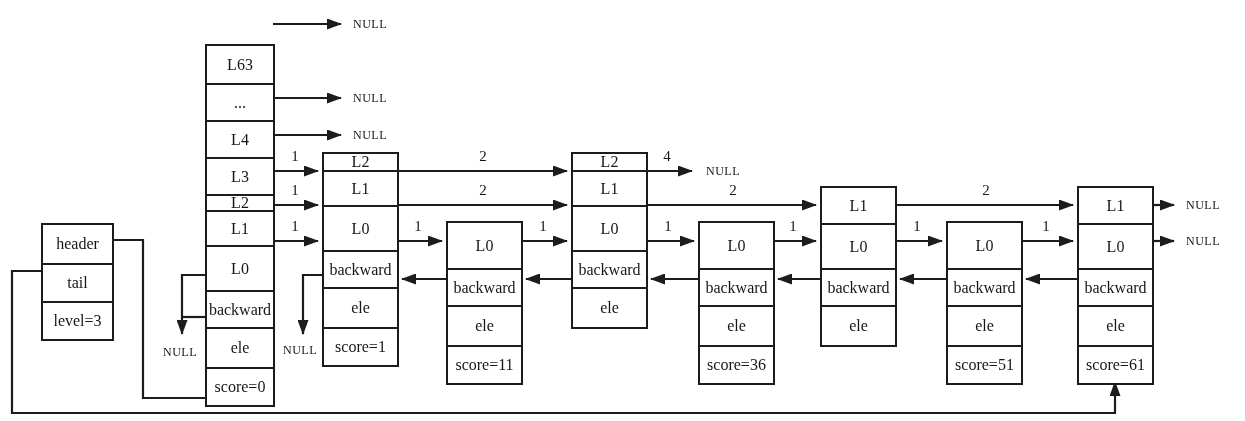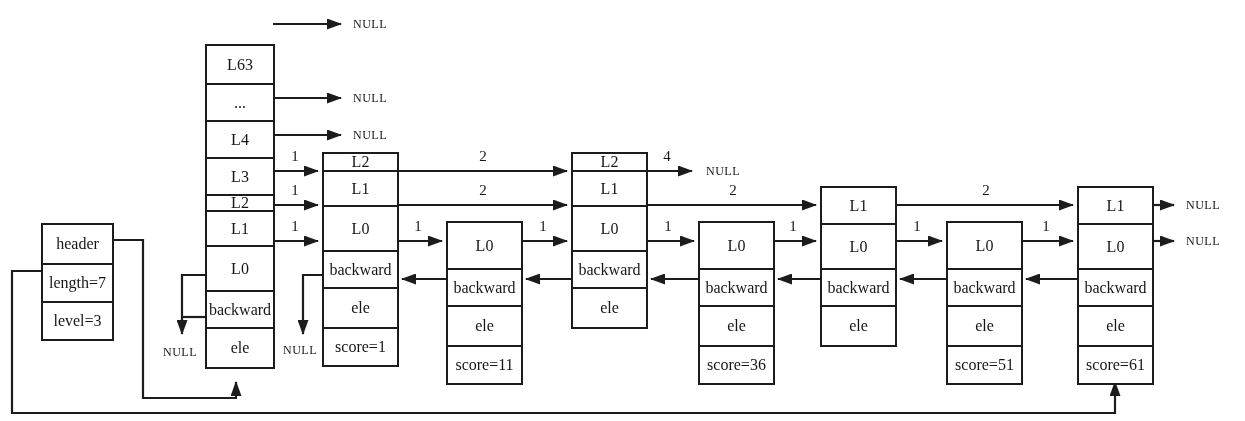--- a/index.html
+++ b/index.html
@@ -78,34 +78,35 @@
     <path d="M324,275 H303 V334" marker-end="url(#ah)"></path>
     <path d="M207,275 H182 V334" marker-end="url(#ah)"></path>
     <path d="M207,317 H182"></path>
 
     <path d="M112,240 H143 V398 H236 V382" marker-end="url(#ah)"></path>
     <path d="M43,271 H12 V413 H1115 V382" marker-end="url(#ah)"></path>
   </svg>
 
   <div class="box" style="left:41px;top:223px;width:69px;text-align:right;">
     <div class="cell r38">header</div>
-    <div class="cell r38">length=7</div>
+    <div class="cell r38">tail</div>
     <div class="cell r38">level=3</div>
   </div>
 
   <div class="box" style="left:205px;top:14px;width:66px;margin-top:30px;">
     <div class="cell r37">L63</div>
     <div class="cell r37">...</div>
     <div class="cell r37">L4</div>
     <div class="cell r37">L3</div>
     <div class="cell r34">L2</div>
     <div class="cell r35">L1</div>
     <div class="cell r39">L0</div>
     <div class="cell r37">backward</div>
     <div class="cell r40">ele</div>
+    <div class="cell r38">score=0</div>
   </div>
 
   <div class="box" style="left:322px;top:152px;width:73px;">
     <div class="cell r34">L2</div>
     <div class="cell r35">L1</div>
     <div class="cell r39">L0</div>
     <div class="cell r37">backward</div>
     <div class="cell r40">ele</div>
     <div class="cell r38">score=1</div>
   </div>

